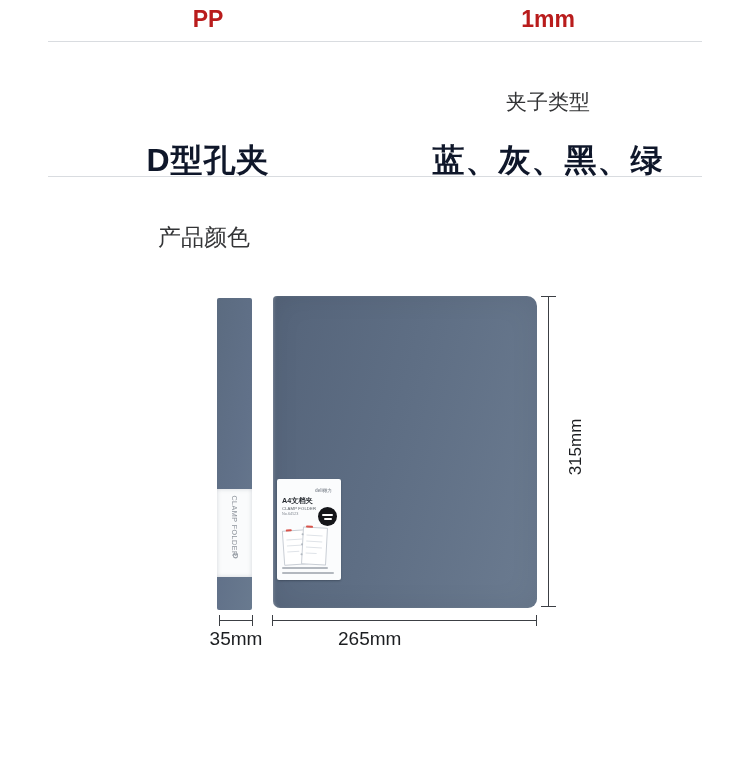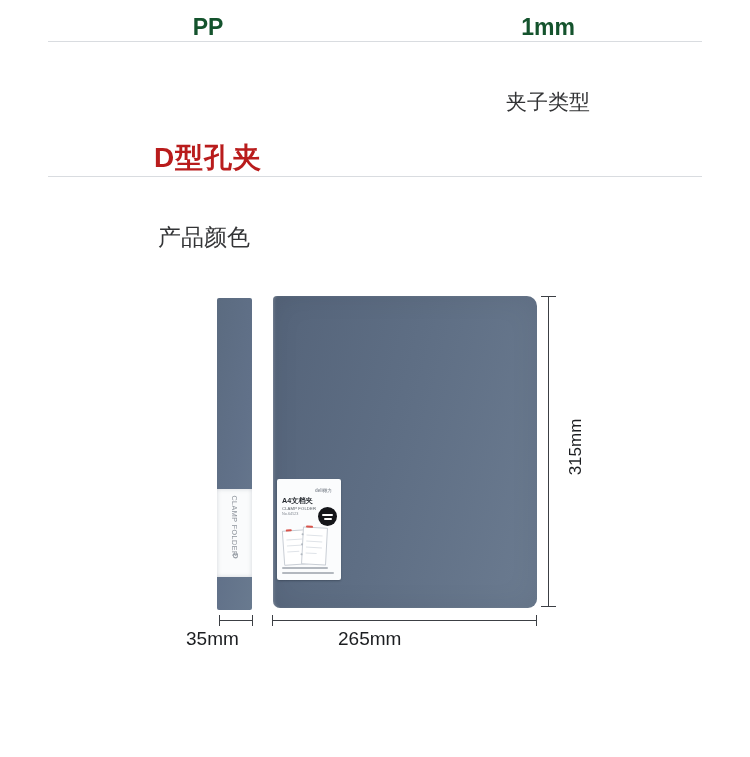--- a/index.html
+++ b/index.html
@@ -1,24 +1,24 @@
 <!DOCTYPE html>
 <html><head>
 <meta charset="utf-8">
 <style>
   html,body{margin:0;padding:0;background:#ffffff;}
   #page{position:relative;width:750px;height:757px;background:#ffffff;overflow:hidden;
         font-family:"Liberation Sans",sans-serif;}
 
   
   .cell{position:absolute;width:300px;text-align:center;white-space:nowrap;}
-  .val-top{top:14px;font-size:23px;font-weight:bold;color:#14532d;}
+  .val-top{top:6px;font-size:23px;font-weight:bold;color:#b91c1c;}
   .col-l{left:58px;} .col-r{left:398px;}
   .row-label{top:88px;font-size:21px;color:#333436;}
-  .row-value{top:139px;font-size:28px;font-weight:bold;color:#b91c1c;letter-spacing:1px;}
+  .row-value{top:139px;font-size:32px;font-weight:bold;color:#0f172a;letter-spacing:1px;}
   .divider{position:absolute;left:48px;width:654px;height:1px;background:#d9dce0;}
   .d1{top:41px;} .d2{top:176px;}
   .heading{position:absolute;left:158px;top:222px;font-size:23px;font-weight:500;color:#333436;}
 
   
   .spine{position:absolute;left:217px;top:298px;width:35px;height:312px;border-radius:2px;
          background:linear-gradient(100deg,#5b6b80 0%,#617189 55%,#697a8f 100%);}
   .spine-band{position:absolute;left:217px;top:489px;width:35px;height:88px;background:#fafbfc;
          box-shadow:inset 0 0 4px rgba(90,100,115,.25);}
   .spine-text{position:absolute;left:50%;top:42%;transform:translate(-50%,-50%) rotate(90deg) scale(.72);
@@ -59,34 +59,35 @@
   .dim-v-capt{left:541px;top:296px;width:15px;height:1px;}
   .dim-v-capb{left:541px;top:606px;width:15px;height:1px;}
   .dim-h1{left:219px;top:620px;width:34px;height:1px;}
   .dim-h1-c1{left:219px;top:615px;width:1px;height:11px;}
   .dim-h1-c2{left:252px;top:615px;width:1px;height:11px;}
   .dim-h2{left:272px;top:620px;width:265px;height:1px;}
   .dim-h2-c1{left:272px;top:615px;width:1px;height:11px;}
   .dim-h2-c2{left:536px;top:615px;width:1px;height:11px;}
   .dim-text{position:absolute;font-size:19px;color:#1c1e21;white-space:nowrap;}
   .dt-height{left:576px;top:447px;transform:translate(-50%,-50%) rotate(-90deg);font-size:17px;}
-  .dt-spine{left:186px;top:628px;width:100px;text-align:left;}
+  .dt-spine{left:186px;top:628px;width:100px;text-align:center;}
   .dt-width{left:338px;top:628px;width:100px;text-align:left;}
 </style>
 </head>
 <body>
 
 <div id="page">
 
   <div class="cell val-top col-l">PP</div>
   <div class="cell val-top col-r">1mm</div>
   <div class="divider d1"></div>
 
   <div class="cell row-label col-r">夹子类型</div>
   <div class="cell row-value col-l">D型孔夹</div>
+  <div class="cell row-value col-r">蓝、灰、黑、绿</div>
   <div class="divider d2"></div>
 
   <div class="heading">产品颜色</div>
 
   <div class="spine"></div>
   <div class="spine-band">
     <span class="spine-text">CLAMP FOLDER</span>
     <span class="spine-logo">D</span>
   </div>
 

